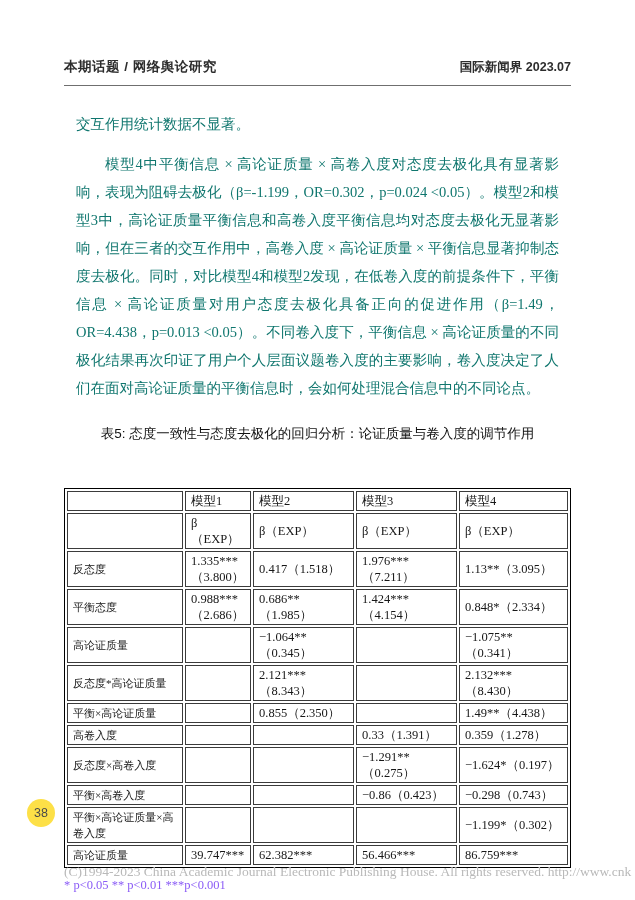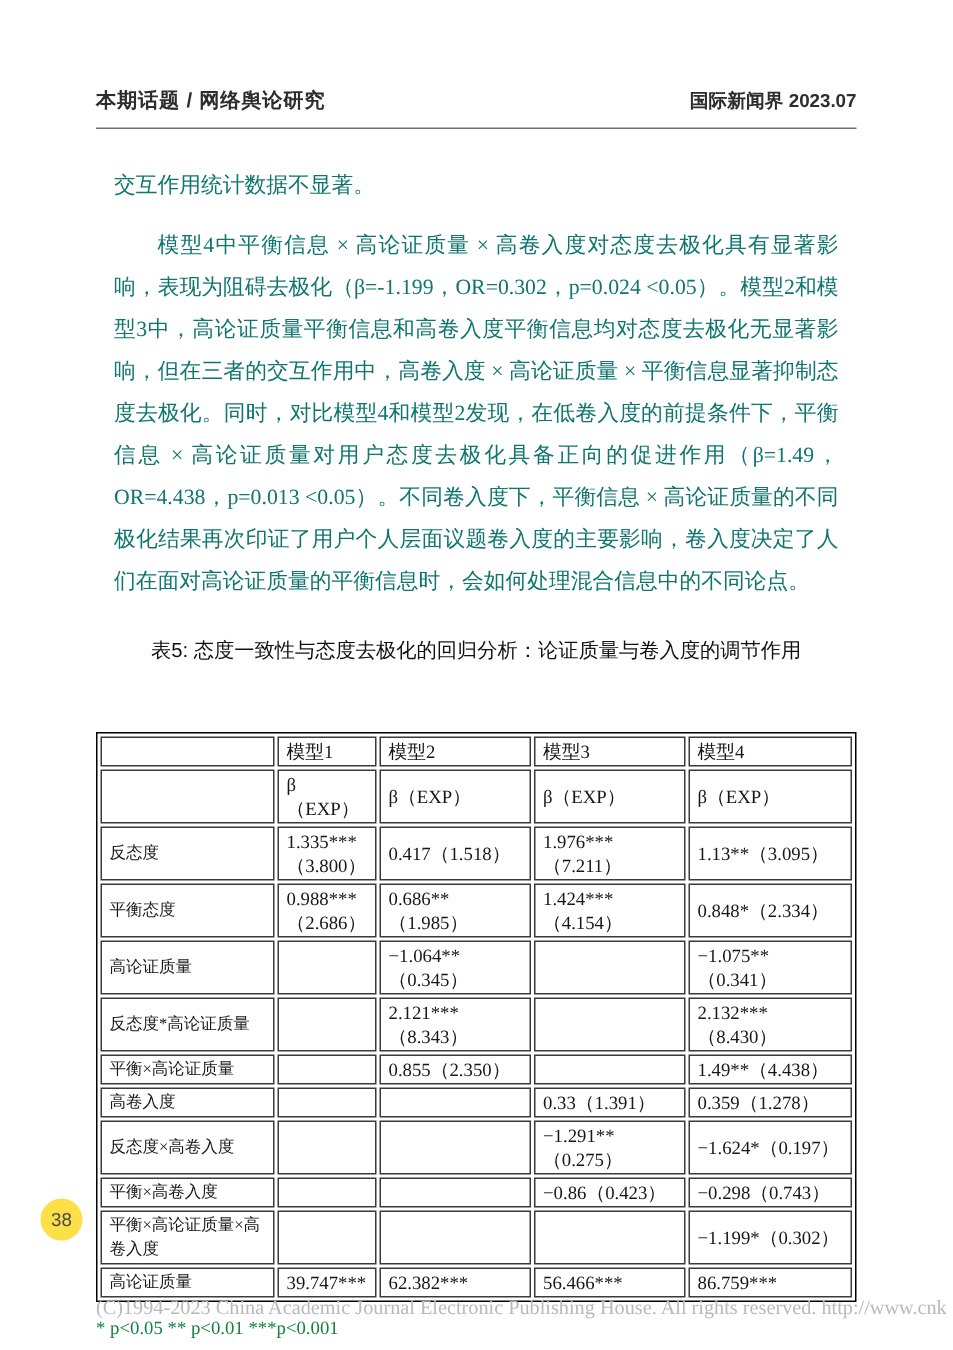--- a/index.html
+++ b/index.html
@@ -59,21 +59,21 @@
     padding: 1px 5px;
     line-height: 16px;
     vertical-align: middle;
     color: #171717;
     background: #fff;
   }
   table.reg-table td.row-label { font-size: 11px; }
   .footnote {
     font-size: 12.5px;
     margin-top: 10px;
-    color: #15803d;
+    color: #8b5cf6;
   }
 
   
   .page-number {
     position: absolute;
     left: 27px; top: 799px;
     width: 28px; height: 28px;
     border-radius: 50%;
     background: #fde047;
     color: #4a4a4a;

